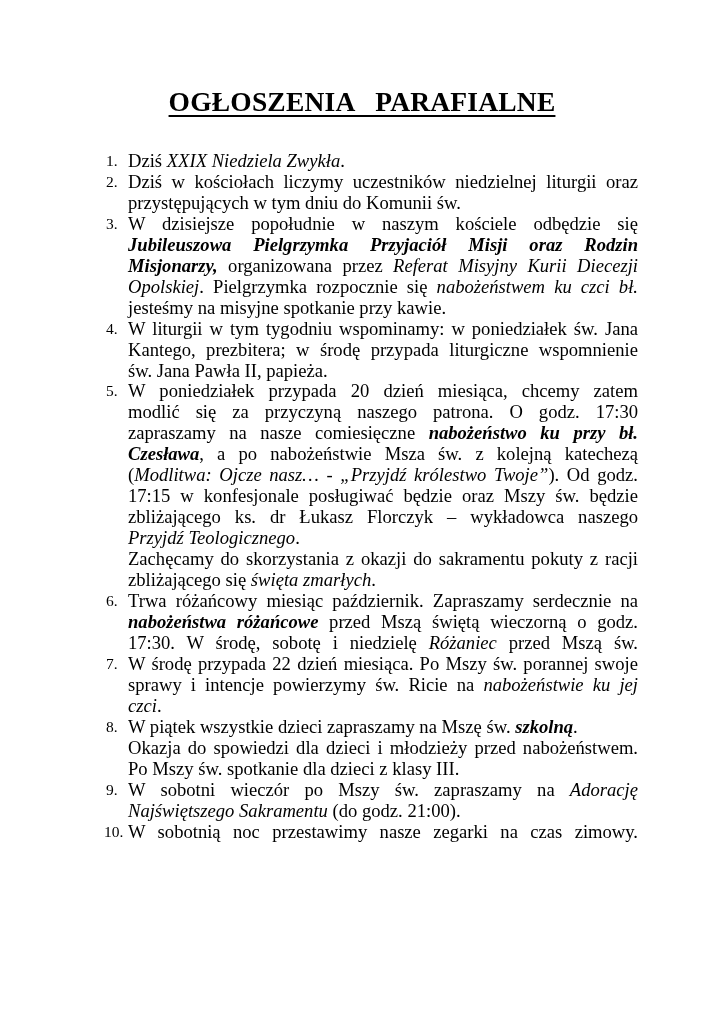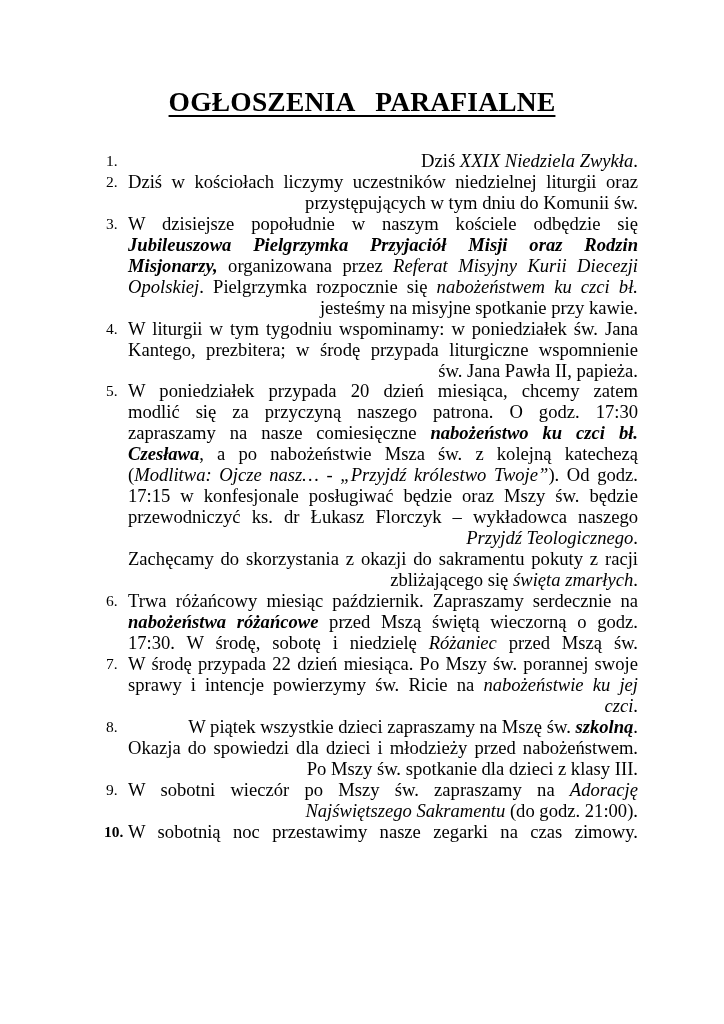--- a/index.html
+++ b/index.html
@@ -16,22 +16,22 @@
   }
   .title span { text-decoration: underline; text-decoration-thickness: 2px; text-underline-offset: 4px; }
   .list {
     position: absolute; left: 106px; top: 151px; width: 532px;
     font-size: 18.6px; line-height: 20.95px; margin: 0; padding: 0; list-style: none;
   }
   .item { position: relative; padding-left: 22px; }
   .num {
     position: absolute; left: 0; top: 0; font-size: 15.5px; line-height: 20.95px;
   }
-  .item.wide .num { left: -2px; font-weight: bold; }
-  .line { display: block; white-space: nowrap; text-align: right; }
+  .item.wide .num { left: -2px; }
+  .line { display: block; white-space: nowrap; }
   .line.j { text-align: justify; text-align-last: justify; white-space: normal; }
   .i { font-style: italic; }
   .bi { font-weight: bold; font-style: italic; }
 </style>
 </head>
 <body>
 
 <div class="page">
   <div class="title"><span>OGŁOSZENIA   PARAFIALNE</span></div>
   <ol class="list" id="ann-list">
@@ -55,25 +55,25 @@
       <li class="item">
         <span class="num">4.</span>
         <span class="line j"><span>W liturgii w tym tygodniu wspominamy: w poniedziałek św. Jana</span></span>
         <span class="line j"><span>Kantego, prezbitera; w środę przypada liturgiczne wspomnienie</span></span>
         <span class="line"><span>św. Jana Pawła II, papieża.</span></span>
       </li>
       <li class="item">
         <span class="num">5.</span>
         <span class="line j"><span>W poniedziałek przypada 20 dzień miesiąca, chcemy zatem</span></span>
         <span class="line j"><span>modlić się za przyczyną naszego patrona. O godz. 17:30</span></span>
-        <span class="line j"><span>zapraszamy na nasze comiesięczne </span><span class="bi">nabożeństwo ku czci bł.</span></span>
+        <span class="line j"><span>zapraszamy na nasze comiesięczne </span><span class="bi">nabożeństwo ku przy bł.</span></span>
         <span class="line j"><span class="bi">Czesława</span><span>, a po nabożeństwie Msza św. z kolejną katechezą</span></span>
         <span class="line j"><span>(</span><span class="i">Modlitwa: Ojcze nasz… - „Przyjdź królestwo Twoje”</span><span>). Od godz.</span></span>
         <span class="line j"><span>17:15 w konfesjonale posługiwać będzie oraz Mszy św. będzie</span></span>
-        <span class="line j"><span>przewodniczyć ks. dr Łukasz Florczyk – wykładowca naszego</span></span>
+        <span class="line j"><span>zbliżającego ks. dr Łukasz Florczyk – wykładowca naszego</span></span>
         <span class="line"><span class="i">Przyjdź Teologicznego</span><span>.</span></span>
         <span class="line j"><span>Zachęcamy do skorzystania z okazji do sakramentu pokuty z racji</span></span>
         <span class="line"><span>zbliżającego się </span><span class="i">święta zmarłych</span><span>.</span></span>
       </li>
       <li class="item">
         <span class="num">6.</span>
         <span class="line j"><span>Trwa różańcowy miesiąc październik. Zapraszamy serdecznie na</span></span>
         <span class="line j"><span class="bi">nabożeństwa różańcowe</span><span> przed Mszą świętą wieczorną o godz.</span></span>
         <span class="line j"><span>17:30. W środę, sobotę i niedzielę </span><span class="i">Różaniec</span><span> przed Mszą św.</span></span>
       </li>

